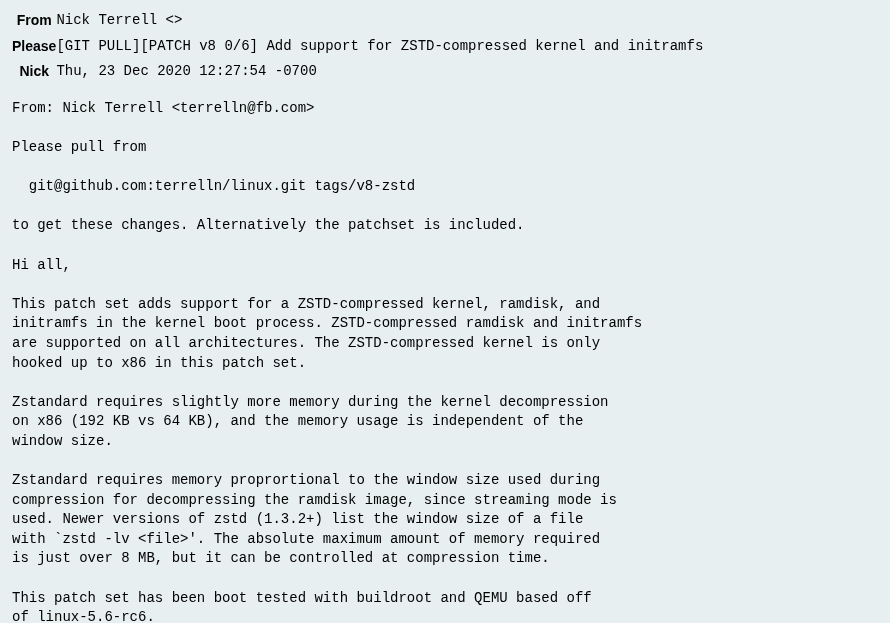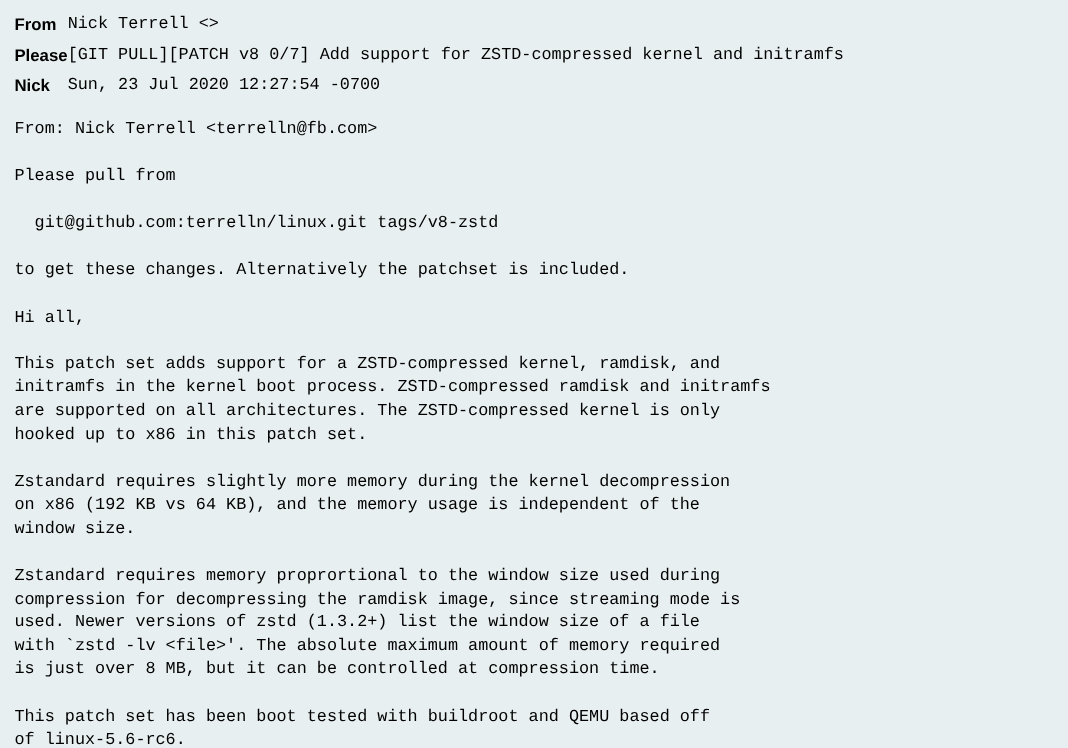--- a/index.html
+++ b/index.html
@@ -17,20 +17,21 @@
     }
     .header-table td {
       padding: 3px 0;
       vertical-align: top;
     }
     .header-label {
       font-weight: bold;
       padding-right: 28px;
       font-family: "Helvetica", "Arial", sans-serif;
       white-space: nowrap;
+      text-align: center;
     }
     .header-value {
       font-family: "Consolas", "Courier New", monospace;
       margin-left: 36px;
     }
     .message-body {
       white-space: pre-wrap;
       font-family: "Consolas", "Courier New", monospace;
     }
   </style>
@@ -38,25 +39,25 @@
 <body>
 
 <table class="header-table">
   <tbody>
       <tr>
     <td class="header-label">From</td>
     <td class="header-value">Nick Terrell &lt;&gt;</td>
   </tr>
   <tr>
     <td class="header-label">Please</td>
-    <td class="header-value">[GIT PULL][PATCH v8 0/7] Add support for ZSTD-compressed kernel and initramfs</td>
+    <td class="header-value">[GIT PULL][PATCH v8 0/6] Add support for ZSTD-compressed kernel and initramfs</td>
   </tr>
   <tr>
     <td class="header-label">Nick</td>
-    <td class="header-value">Sun, 23 Jul 2020 12:27:54 -0700</td>
+    <td class="header-value">Thu, 23 Dec 2020 12:27:54 -0700</td>
   </tr>
 </tbody>
   </table>
 
 <div class="message-body">From: Nick Terrell &lt;terrelln@fb.com&gt;
 
 Please pull from
 
   git@github.com:terrelln/linux.git tags/v8-zstd
 

